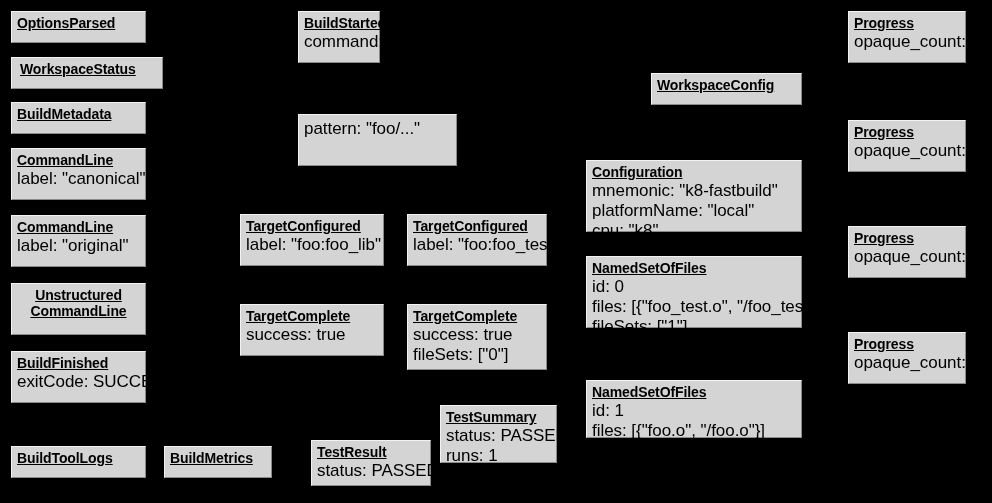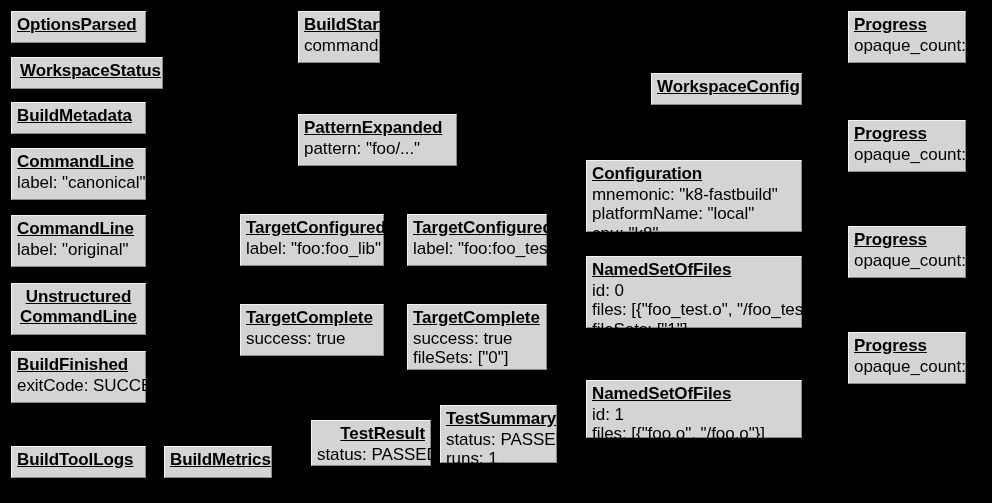--- a/index.html
+++ b/index.html
@@ -22,21 +22,21 @@
     background: #d4d4d4;
     border-top: 1px solid #f2f2f2;
     border-left: 1px solid #f2f2f2;
     border-right: 1px solid #8a8a8a;
     border-bottom: 1px solid #8a8a8a;
     padding: 3px 5px 4px 5px;
     color: #000000;
     line-height: 1.16;
   }
   .node-title {
-    font-size: 17px;
+    font-size: 14px;
     font-weight: bold;
     text-decoration: underline;
     letter-spacing: -0.1px;
     white-space: nowrap;
     display: block;
   }
   .node-attrs {
     margin-top: 1px;
   }
   .node-attr {
@@ -109,23 +109,20 @@
     </div>
     <div class="node" style="left: 298px; top: 11px; width: 82px; height: 52px;">
       <div>
         <span class="node-title">BuildStarted</span>
       </div>
       <div class="node-attrs">
         <span class="node-attr">command: test</span>
       </div>
     </div>
     <div class="node" style="left: 298px; top: 114px; width: 159px; height: 52px;">
-      <div>
-        <span class="node-title">PatternExpanded</span>
-      </div>
       <div class="node-attrs">
         <span class="node-attr">pattern: "foo/..."</span>
       </div>
     </div>
     <div class="node" style="left: 240px; top: 214px; width: 144px; height: 52px;">
       <div>
         <span class="node-title">TargetConfigured</span>
       </div>
       <div class="node-attrs">
         <span class="node-attr">label: "foo:foo_lib"</span>
@@ -149,21 +146,21 @@
     </div>
     <div class="node" style="left: 407px; top: 304px; width: 140px; height: 66px;">
       <div>
         <span class="node-title">TargetComplete</span>
       </div>
       <div class="node-attrs">
         <span class="node-attr">success: true</span>
         <span class="node-attr">fileSets: ["0"]</span>
       </div>
     </div>
-    <div class="node" style="left: 311px; top: 420px; width: 120px; height: 46px; text-align: right;">
+    <div class="node" style="left: 311px; top: 440px; width: 120px; height: 46px;">
       <div>
         <span class="node-title">TestResult</span>
       </div>
       <div class="node-attrs">
         <span class="node-attr">status: PASSED</span>
       </div>
     </div>
     <div class="node" style="left: 440px; top: 405px; width: 117px; height: 58px;">
       <div>
         <span class="node-title">TestSummary</span>

